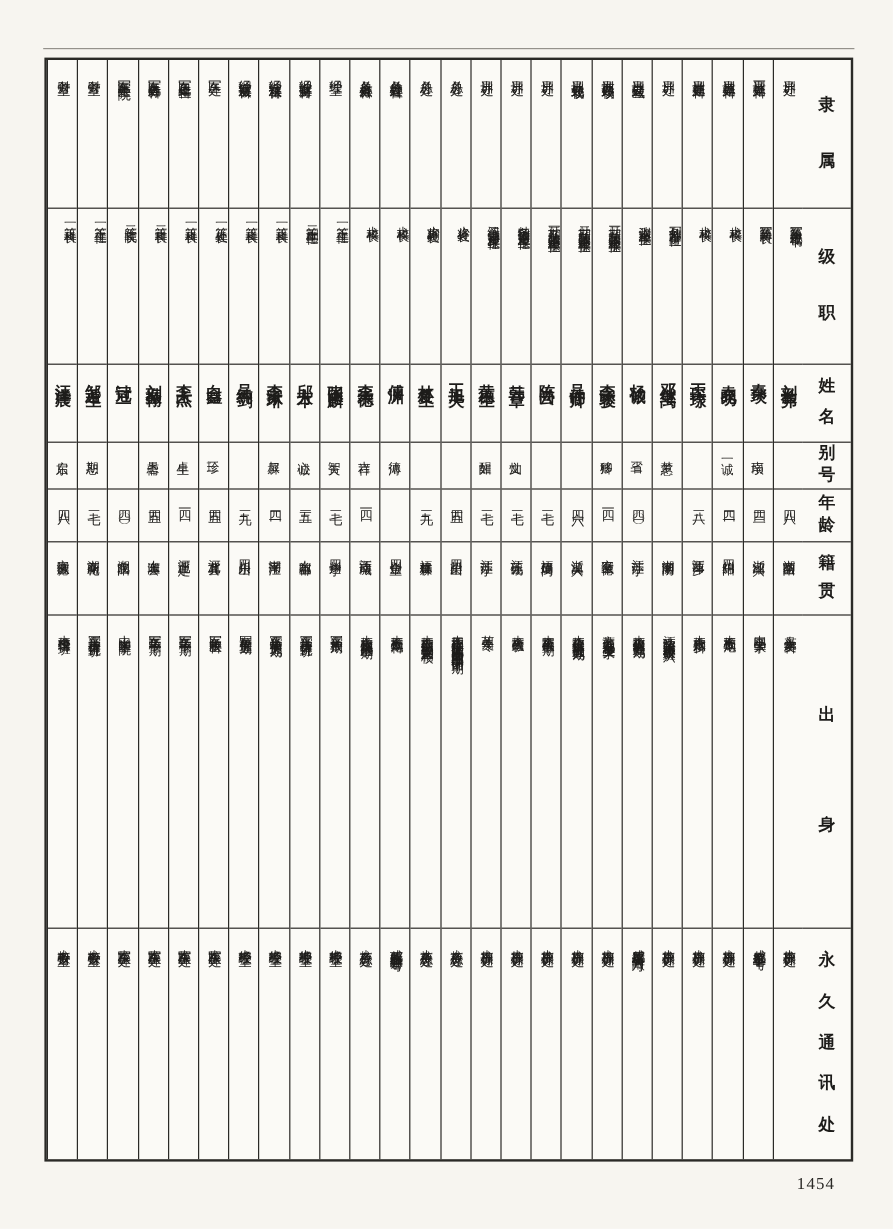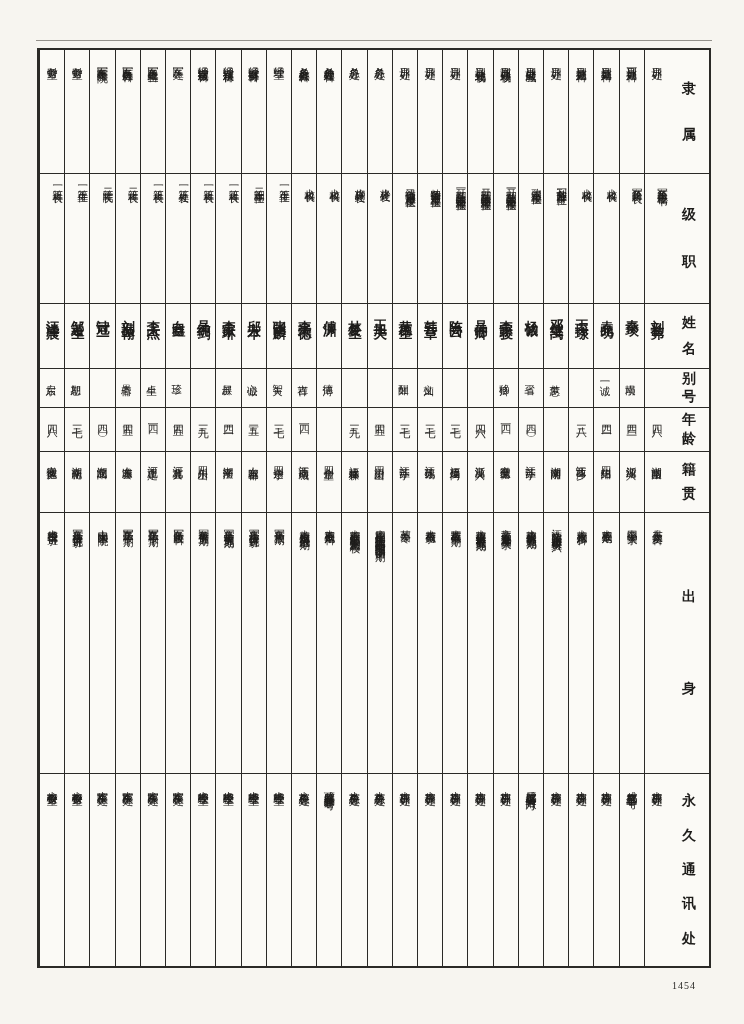--- a/index.html
+++ b/index.html
@@ -41,21 +41,21 @@
   .c-aff{font-size:11px;padding:8px 6px 2px 1px;}
   .c-rank{font-size:10.5px;padding:6px 1px 2px 0;line-height:12px;}
   .c-name{font-weight:bold;font-size:13.5px;letter-spacing:3px;padding:5px 5px 0 0;line-height:14px;}
   .c-alias{font-size:10.5px;padding:7px 7px 0 0;}
   .c-age{font-size:11px;letter-spacing:2px;padding:8px 6px 0 0;}
   .c-native{font-size:10.5px;padding:6px 6px 0 0;}
   .c-origin{font-size:10.5px;padding:8px 6px 2px 0;line-height:12px;}
   .c-addr{font-size:11px;padding:8px 6px 2px 0;line-height:12px;}
   .page-number{
     position:absolute;right:48px;top:980px;
-    font-size:10px;letter-spacing:1px;color:#2b2a27;
+    font-size:14px;letter-spacing:1px;color:#2b2a27;
     font-family:"Liberation Serif","DejaVu Serif",serif;
   }
 </style>
 </head>
 <body>
 
 <div class="sheet">
   <div class="top-hairline"></div>
 
   <div class="grid" id="columns">

